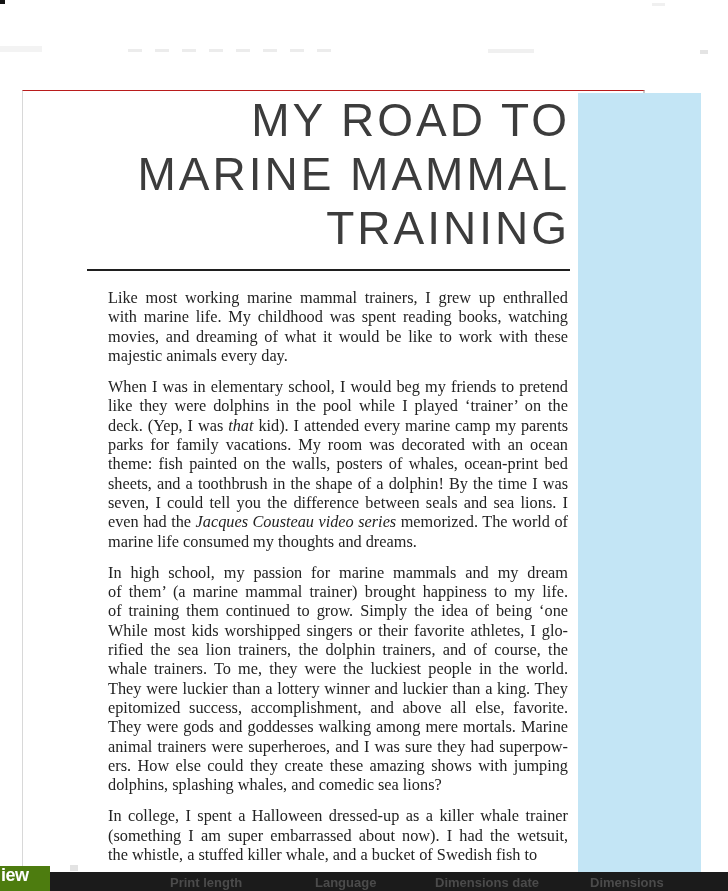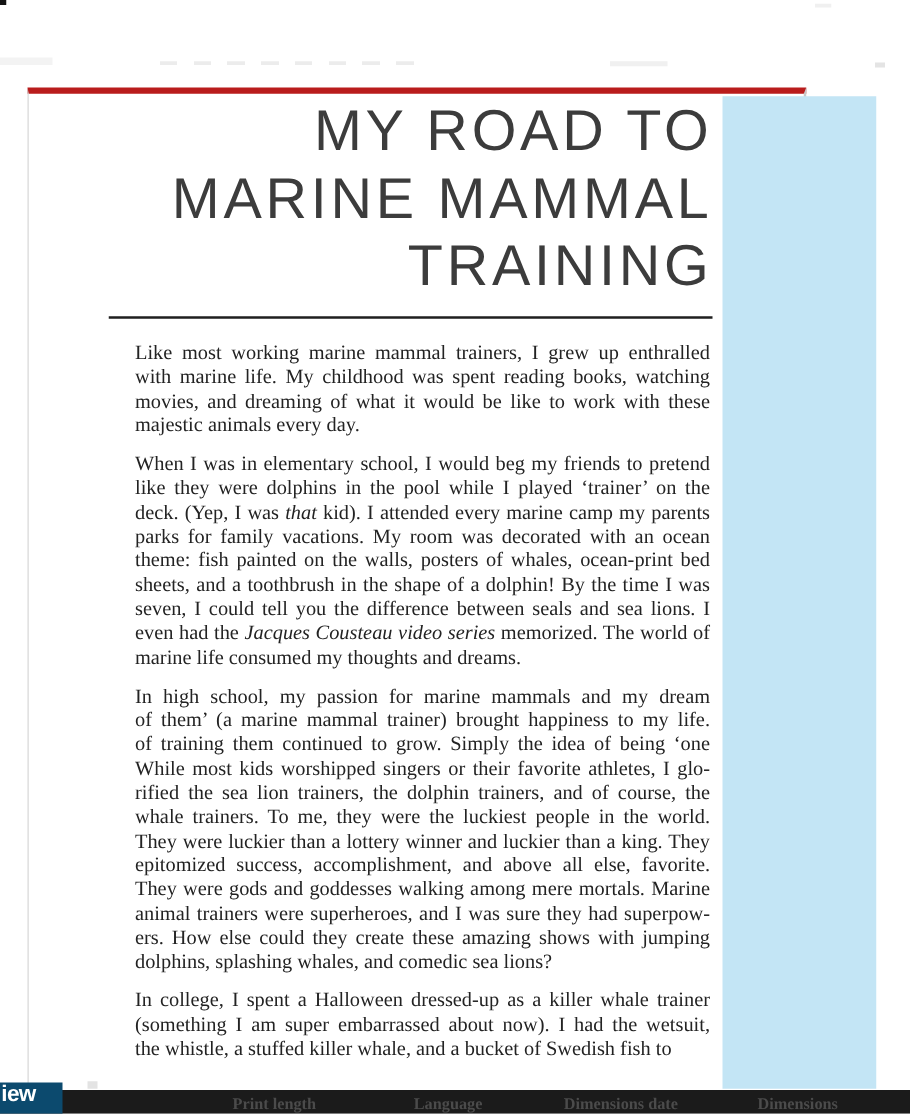--- a/index.html
+++ b/index.html
@@ -12,23 +12,23 @@
   .a-corner{left:0;top:0;width:5px;height:4px;background:#131313;}
   .a-streak{left:0;top:46px;width:42px;height:6px;background:#f3f3f3;}
   .a-dashes{left:128px;top:49px;width:205px;height:3px;
     background:repeating-linear-gradient(90deg,#ececec 0 14px,transparent 14px 27px);}
   .a-smudge{left:488px;top:49px;width:46px;height:4px;background:#f0f0f0;}
   .a-tr{left:652px;top:3px;width:13px;height:3px;background:#f0f0f0;}
   .a-re{left:700px;top:50px;width:8px;height:4px;background:#e4e4e4;}
 
   
   .preview-page{
-    position:absolute;left:22px;top:70px;width:623px;height:798px;
+    position:absolute;left:22px;top:90px;width:623px;height:798px;
     background:#ffffff;box-sizing:border-box;
-    border-left:1px solid #d8d8d8;border-top:5px solid #b91c1c;border-right:2px solid #c9c9c9;
+    border-left:1px solid #d8d8d8;border-top:1px solid #b91c1c;border-right:2px solid #c9c9c9;
   }
   .blue-panel{
     position:absolute;left:555px;top:2px;width:123px;height:794px;
     background:#c3e5f5;
   }
   .chapter-title{
     position:absolute;left:45px;top:2px;width:502px;
     text-align:right;color:#3c3c3c;
     font-family:"Liberation Sans",sans-serif;font-weight:300;
     font-size:46px;line-height:54px;letter-spacing:3px;
@@ -46,30 +46,30 @@
   .line{text-align:justify;text-align-last:justify;white-space:normal;margin-left:20px;}
   .line.last{text-align-last:left;}
 
   
   .product-details-bar{
     position:absolute;left:0;top:872px;width:728px;height:19px;
     background:#1b1b1b;z-index:10;
   }
   .bar-label{
     position:absolute;top:3px;font-size:13px;font-weight:bold;color:#4b4b4b;
-    font-family:Liberation Serif, serif;white-space:nowrap;margin-left:16px;
+    font-family:Liberation Sans, sans-serif;white-space:nowrap;
   }
   .bar-label.l0{left:170px;}
   .bar-label.l1{left:315px;}
   .bar-label.l2{left:435px;}
   .bar-label.l3{left:590px;}
 
   .clipped-button{
     position:absolute;left:0;top:866px;width:50px;height:25px;
-    background:#0c4a6e;z-index:11;color:#ffffff;
+    background:#4d7c0f;z-index:11;color:#ffffff;
     font-size:18px;font-weight:bold;line-height:19px;letter-spacing:-0.5px;
     padding-left:1px;box-sizing:border-box;
   }
   .bar-sliver{position:absolute;left:70px;top:865px;width:8px;height:6px;background:#e3e3e3;z-index:12;}
 </style>
 </head>
 <body>
 
 <div class="artifact a-corner"></div>
 <div class="artifact a-streak"></div>

